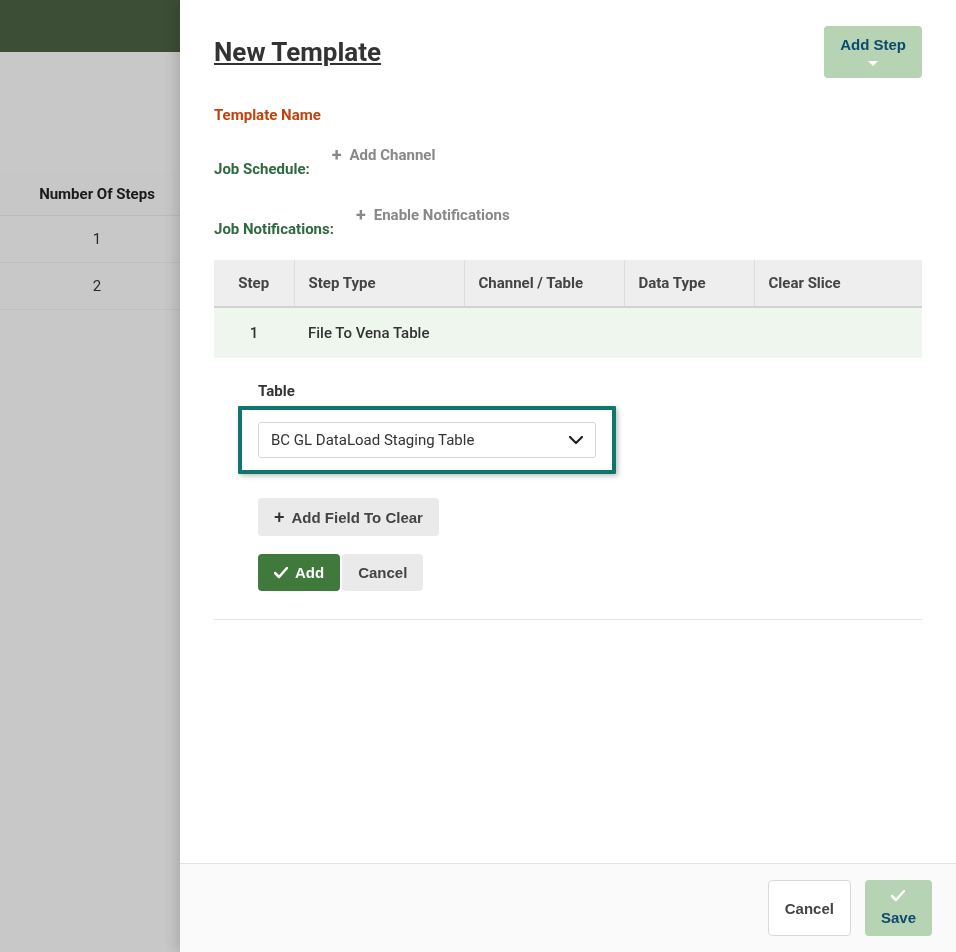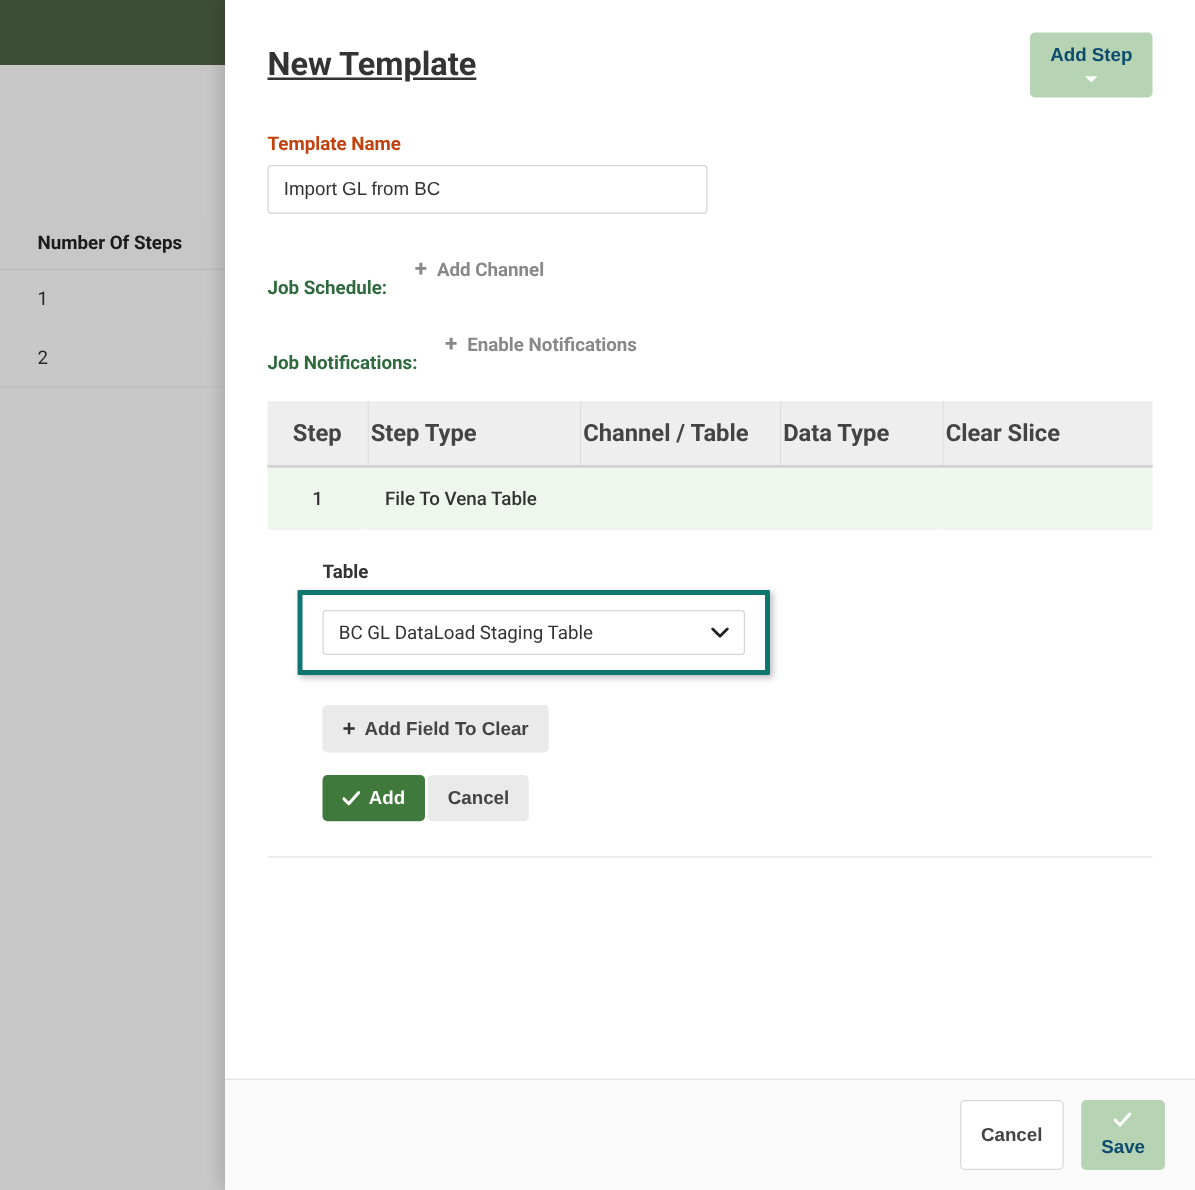--- a/index.html
+++ b/index.html
@@ -23,20 +23,21 @@
     top: 0; left: 0;
     width: 180px;
     height: 52px;
     background: #4b6043;
   }
   .back-list {
     position: absolute;
     top: 173px;
     left: 0;
     width: 180px;
+    text-align: center;
   }
   .back-header {
     padding: 12px 16px 12px 30px;
     font-weight: 700;
     color: #222;
     border-bottom: 1px solid #e5e5e5;
     background: #f3f3f3;
   }
   .back-row {
     padding: 14px 16px 14px 30px;
@@ -150,23 +151,23 @@
   }
   .steps-table {
     width: 100%;
     margin-top: 22px;
     border-collapse: collapse;
   }
   .steps-table thead th {
     background: #eeeeee;
     color: #444;
     font-weight: 700;
-    font-size: 19px;
+    font-size: 15px;
     text-align: left;
-    padding: 14px 2px;
+    padding: 14px 14px;
     border-right: 1px solid #ddd;
   }
   .steps-table thead th:first-child { text-align: center; }
   .steps-table thead th:last-child { border-right: none; }
   .steps-table thead { border-bottom: 2px solid #d2d2d2; }
   .steps-table tbody td {
     background: #eef6ee;
     padding: 16px 14px;
     color: #333;
     font-weight: 500;
@@ -244,21 +245,20 @@
         <span>Add Step</span>
         <span>
           <svg width="12" height="8" viewBox="0 0 12 8">
               <path d="M1 1 L6 6 L11 1 Z" fill="#fff"></path>
             </svg>
         </span>
       </button>
     </div>
 
     <div class="field-label">Template Name</div>
-    <input class="text-input" type="text" value="Import GL from BC" style="">
 
     <div class="link-row">
       <span class="link-label">Job Schedule:</span>
       <span class="link-action">
         <span class="plus">+</span>
         <span>Add Channel</span>
       </span>
     </div>
 
     <div class="link-row">

